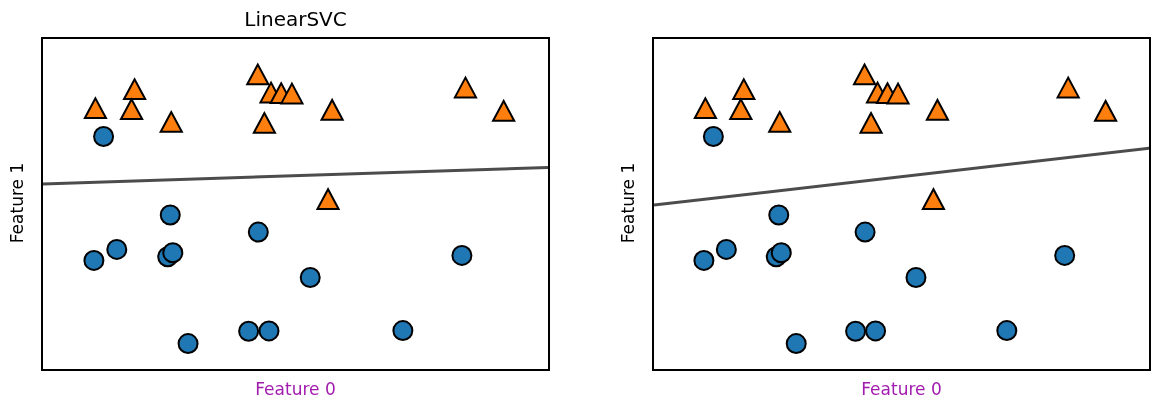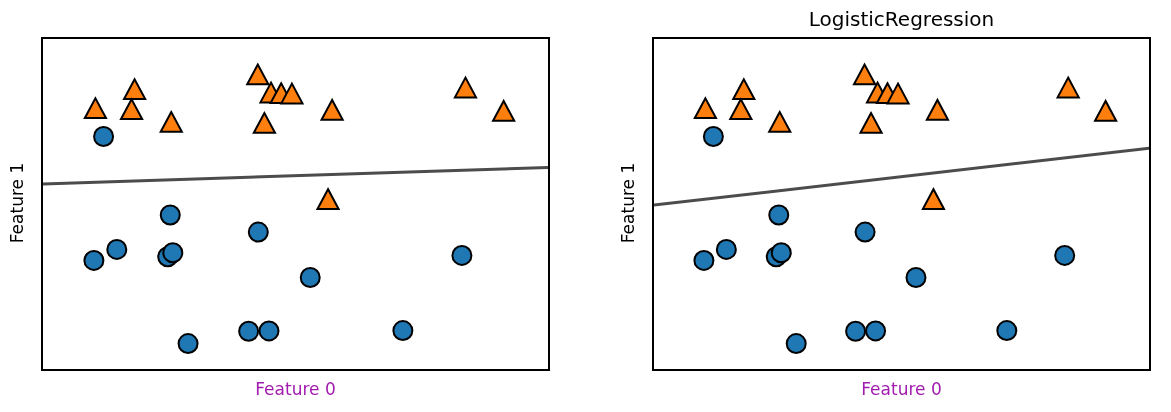--- a/index.html
+++ b/index.html
@@ -69,20 +69,21 @@
     transform: rotate(-90deg);
     text-align: center;
   }
 </style>
 </head>
 <body>
 
 <div id="figure">
 
   <div class="panel" style="left:0px; width:590px;">
+    <div class="panel-title" style="left:41px; width:509px;">LinearSVC</div>
 
     <div class="axes" id="axes-0" style="left:41px; top:37px; width:509px; height:334px;">
       <svg class="plot-svg" id="svg-0" width="509" height="334">
           <line x1="0" y1="144.956" x2="509" y2="128.256" stroke="#4c4c4c" stroke-width="3"></line>
           <g>
             <circle cx="60.571000000000005" cy="97.52800000000002" r="9.5" fill="#1f77b4" stroke="#000000" stroke-width="2" stroke-linejoin="miter"></circle>
             <circle cx="127.25" cy="176.018" r="9.5" fill="#1f77b4" stroke="#000000" stroke-width="2" stroke-linejoin="miter"></circle>
             <circle cx="73.80499999999999" cy="210.42000000000002" r="9.5" fill="#1f77b4" stroke="#000000" stroke-width="2" stroke-linejoin="miter"></circle>
             <circle cx="50.900000000000006" cy="221.442" r="9.5" fill="#1f77b4" stroke="#000000" stroke-width="2" stroke-linejoin="miter"></circle>
             <circle cx="124.705" cy="217.76800000000003" r="9.5" fill="#1f77b4" stroke="#000000" stroke-width="2" stroke-linejoin="miter"></circle>
@@ -112,21 +113,20 @@
           </g>
         </svg>
     </div>
 
     <div class="xlabel" style="left:41px; top:378px; width:509px;">Feature 0</div>
 
     <div class="ylabel" style="left:-150px; top:193px; width:334px;">Feature 1</div>
   </div>
 
   <div class="panel" style="left:590px; width:581px;">
-    <div class="panel-title" style="left:62px; width:499px;">LogisticRegression</div>
 
     <div class="axes" id="axes-1" style="left:62px; top:37px; width:499px; height:334px;">
       <svg class="plot-svg" id="svg-1" width="499" height="334">
           <line x1="0" y1="165.998" x2="499" y2="108.88399999999999" stroke="#4c4c4c" stroke-width="3"></line>
           <g>
             <circle cx="59.38100000000001" cy="97.52800000000002" r="9.5" fill="#1f77b4" stroke="#000000" stroke-width="2" stroke-linejoin="miter"></circle>
             <circle cx="124.75" cy="176.018" r="9.5" fill="#1f77b4" stroke="#000000" stroke-width="2" stroke-linejoin="miter"></circle>
             <circle cx="72.35499999999999" cy="210.42000000000002" r="9.5" fill="#1f77b4" stroke="#000000" stroke-width="2" stroke-linejoin="miter"></circle>
             <circle cx="49.900000000000006" cy="221.442" r="9.5" fill="#1f77b4" stroke="#000000" stroke-width="2" stroke-linejoin="miter"></circle>
             <circle cx="122.255" cy="217.76800000000003" r="9.5" fill="#1f77b4" stroke="#000000" stroke-width="2" stroke-linejoin="miter"></circle>

